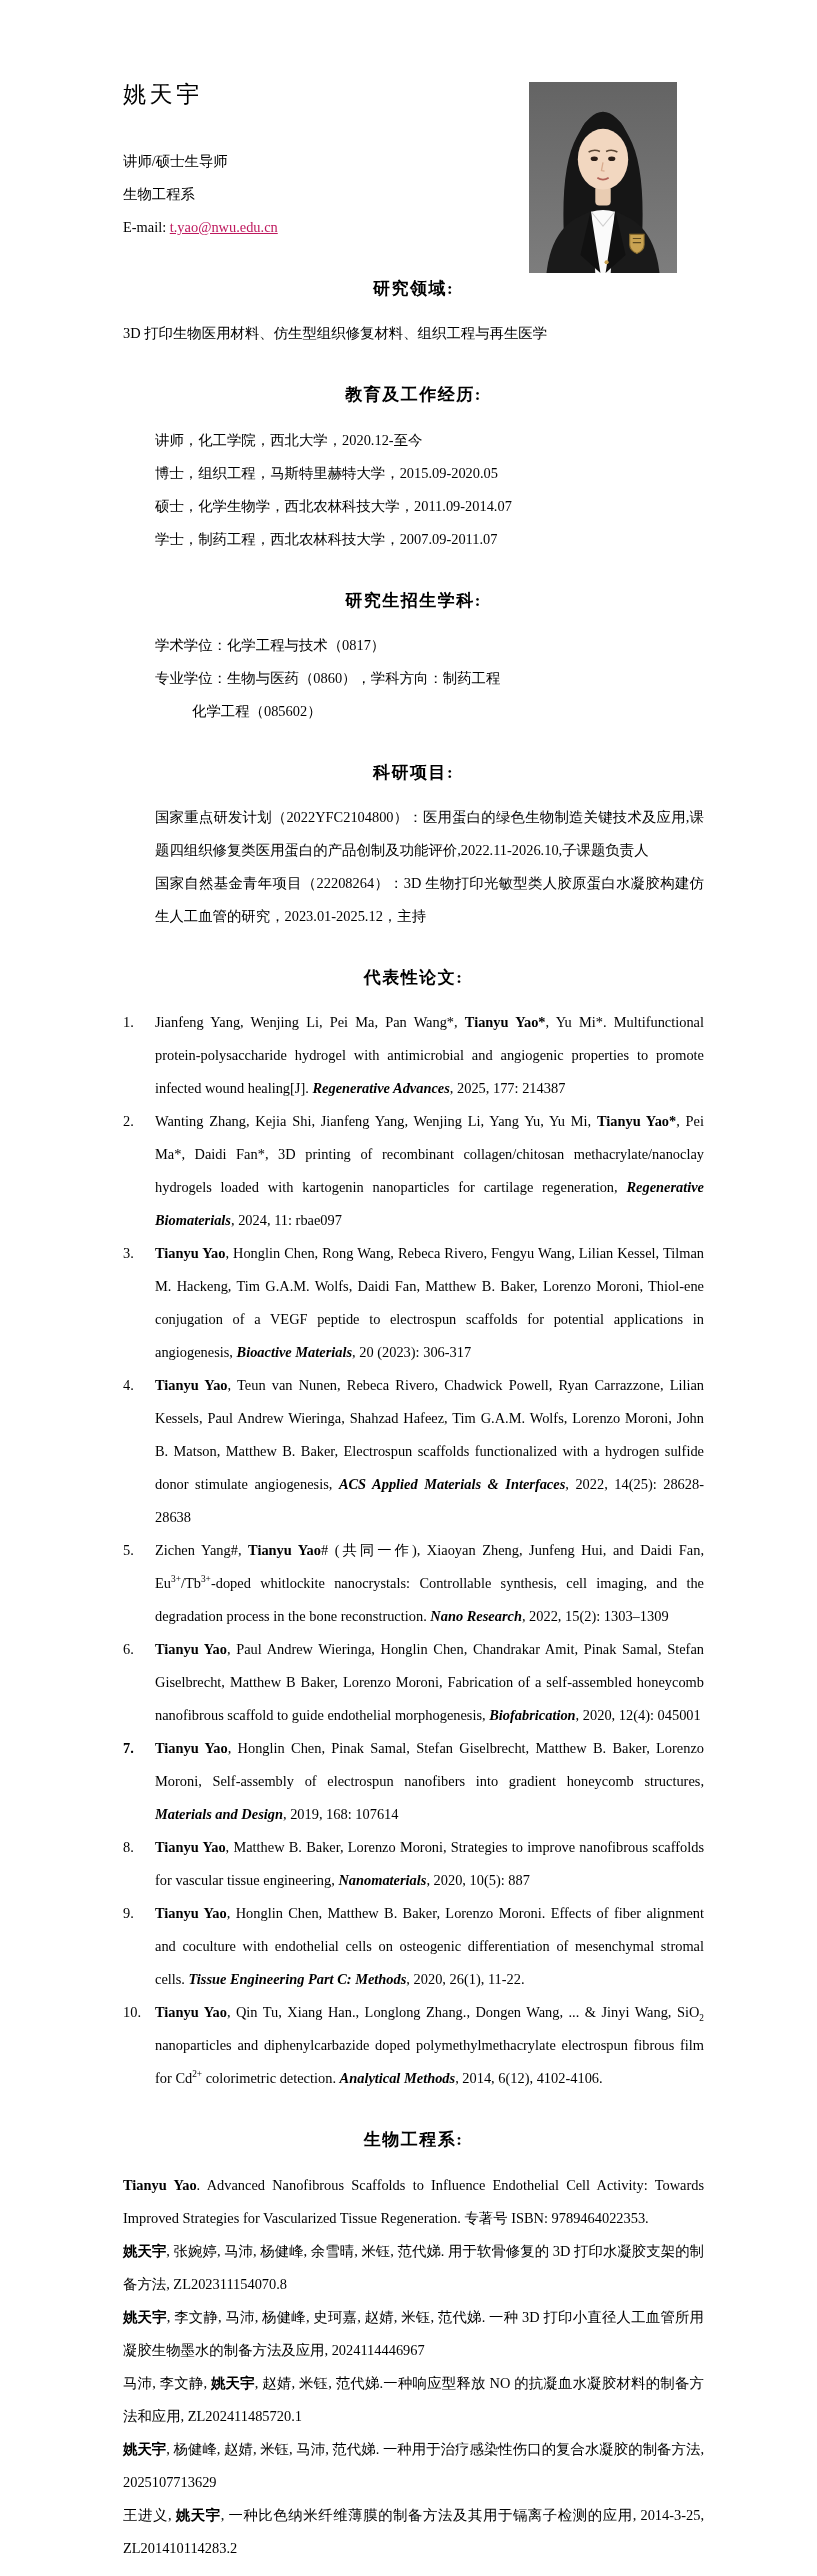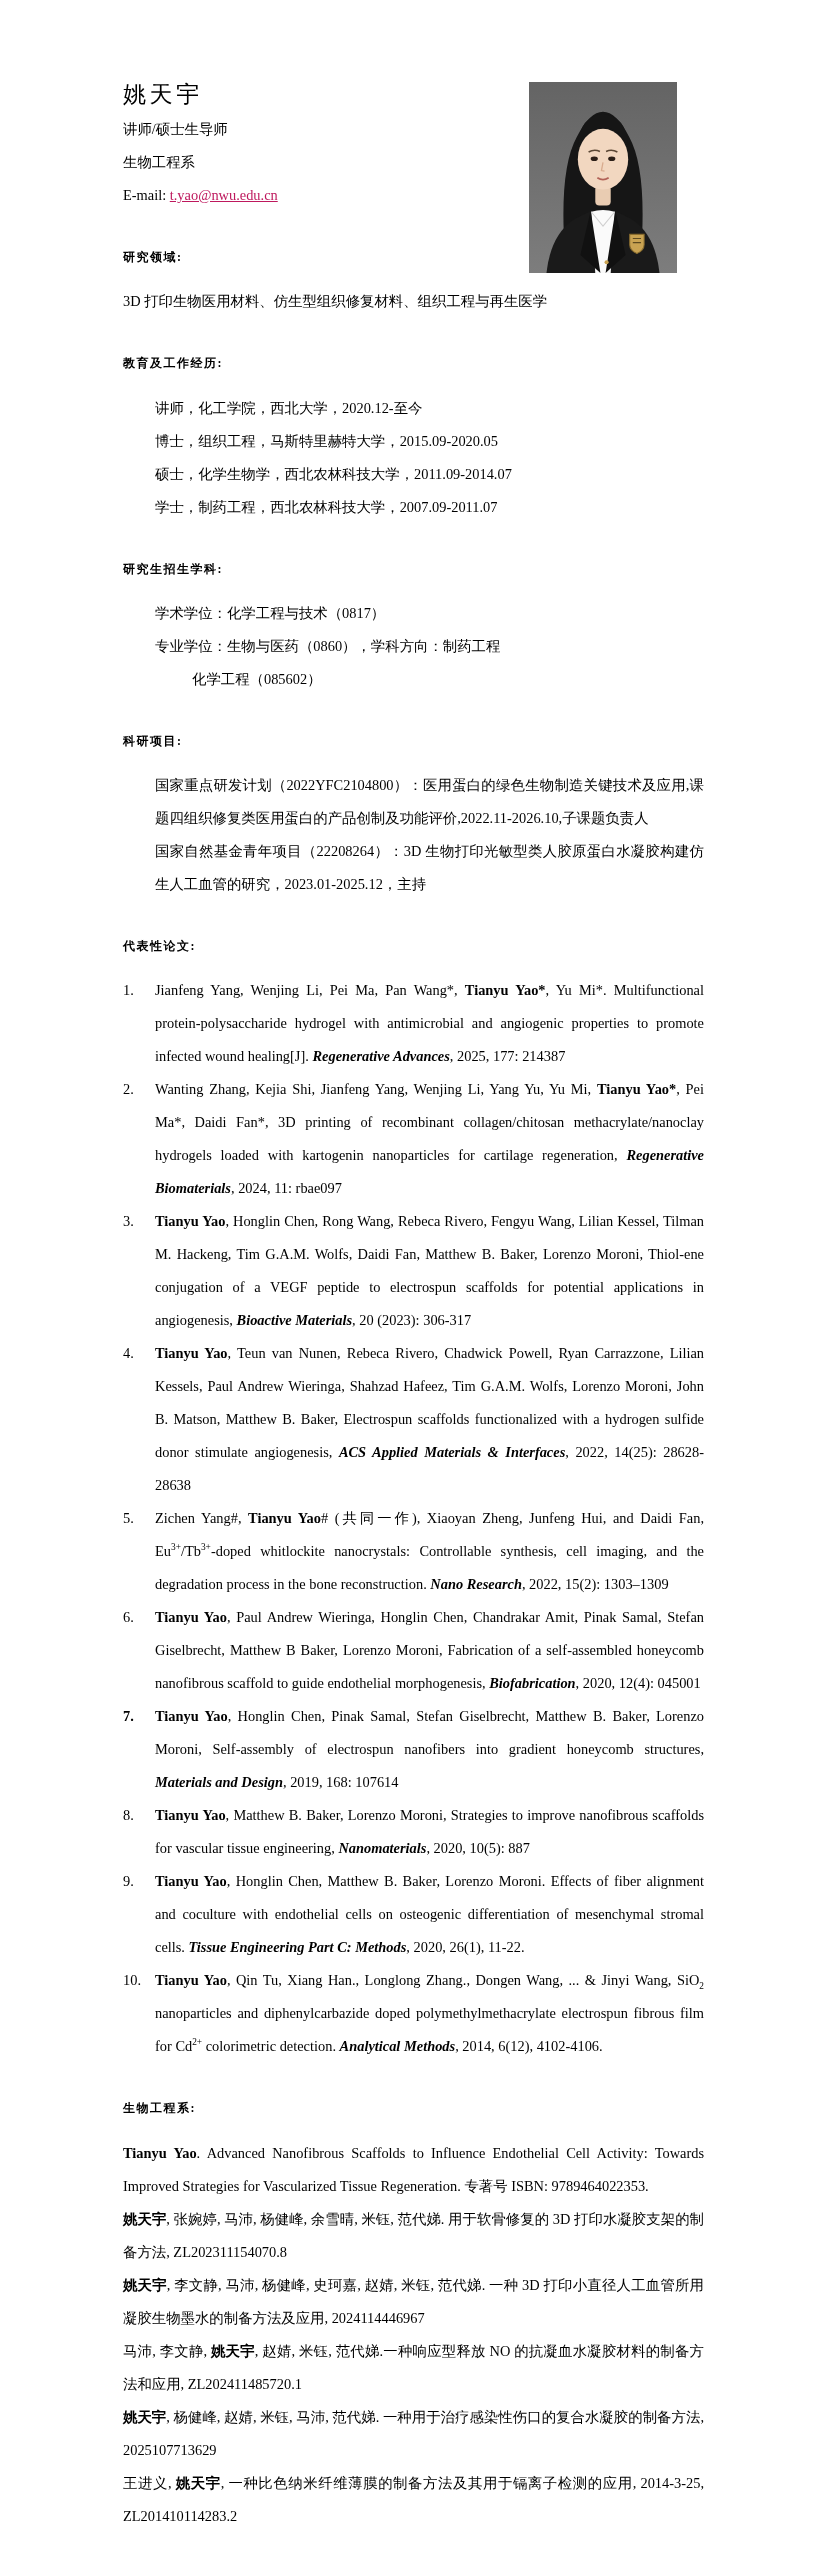--- a/index.html
+++ b/index.html
@@ -22,35 +22,35 @@
   }
   .b{font-weight:700;}
   .i{font-style:italic;}
   sup,sub{font-size:0.65em;line-height:0;}
   
   .header{position:relative;padding-top:76px;}
   h1.name{
     font-size:23px;font-weight:400;letter-spacing:3.6px;
     margin:0;line-height:37px;
   }
-  .contact{}
+  .contact{margin-top:32px;}
   .contact-line{line-height:33px;}
   a.email-link{color:#be185d;text-decoration:underline;}
   .photo{
     position:absolute;
     left:406px; 
     top:82px;
     width:148px;
     height:191px;
     display:block;
   }
   
   h2.sec-heading{
-    font-size:12px;font-weight:700;letter-spacing:1.5px;
-    margin:28px 0 11.3px 0;line-height:34px;
+    font-size:17px;font-weight:700;letter-spacing:1.5px;
+    margin:28px 0 11.3px 0;line-height:34px;text-align:center;
   }
   .para{text-align:justify;}
   .indent{margin-left:32px;}
   .indent2{margin-left:69px;}
   .paper{
     padding-left:32px;text-indent:-32px;text-align:justify;
   }
   .paper .num{display:inline-block;width:32px;text-indent:0;}
   .papers .paper:nth-of-type(7) .num{font-weight:700;}
 </style>

